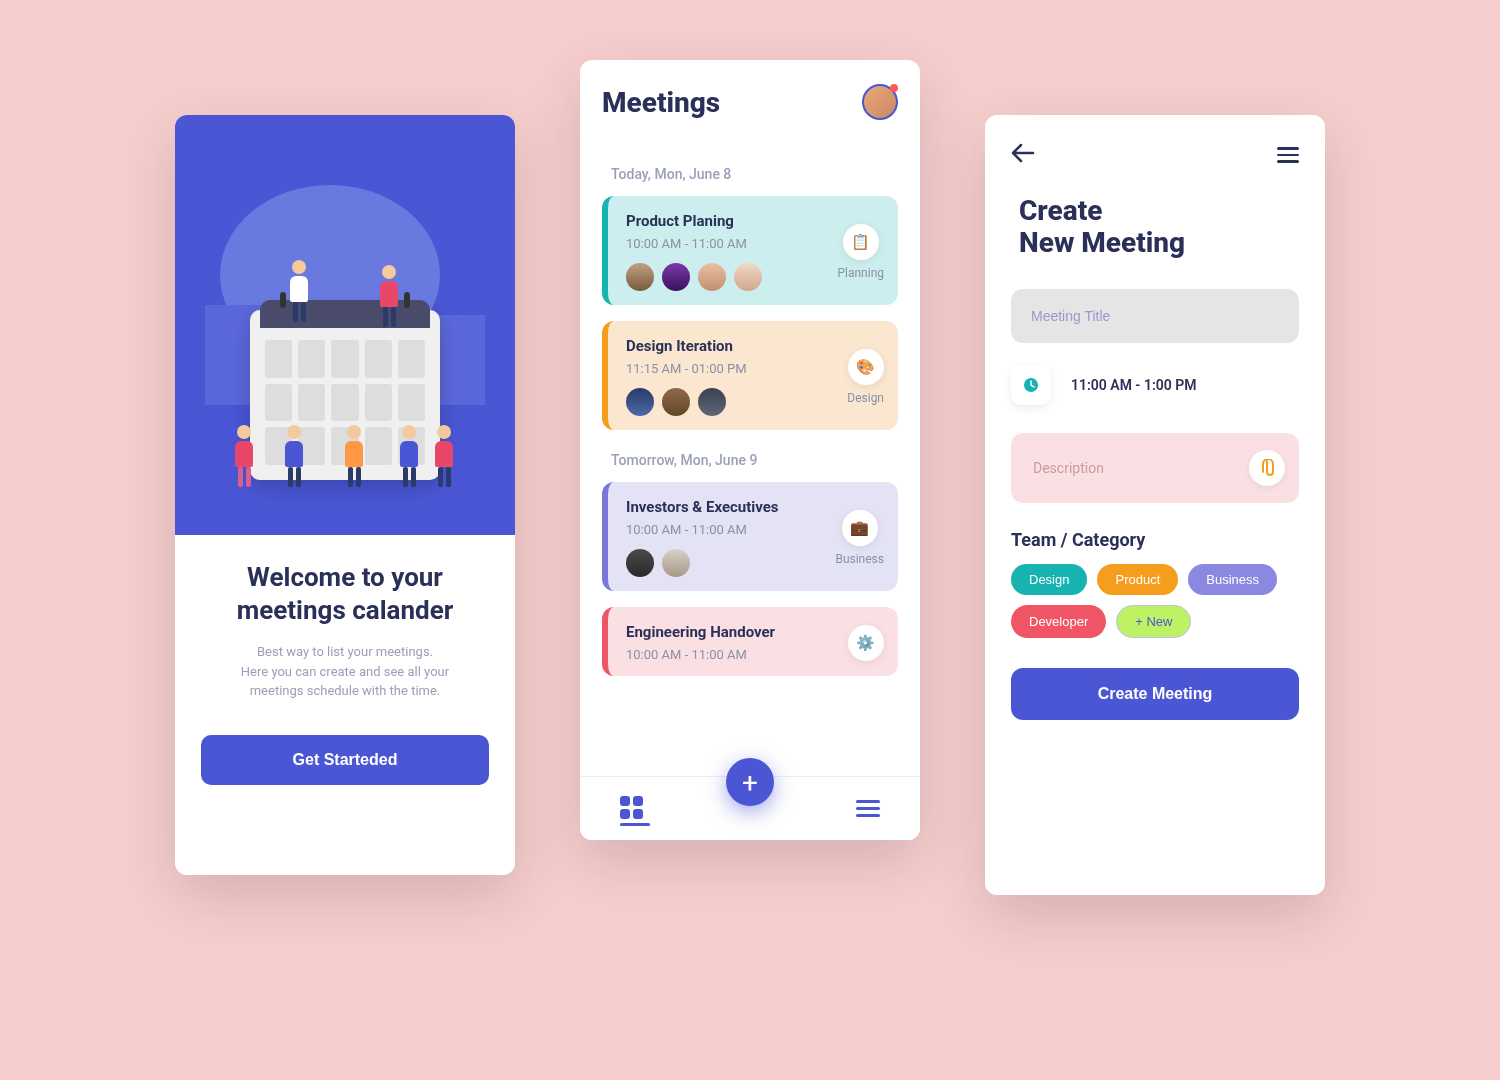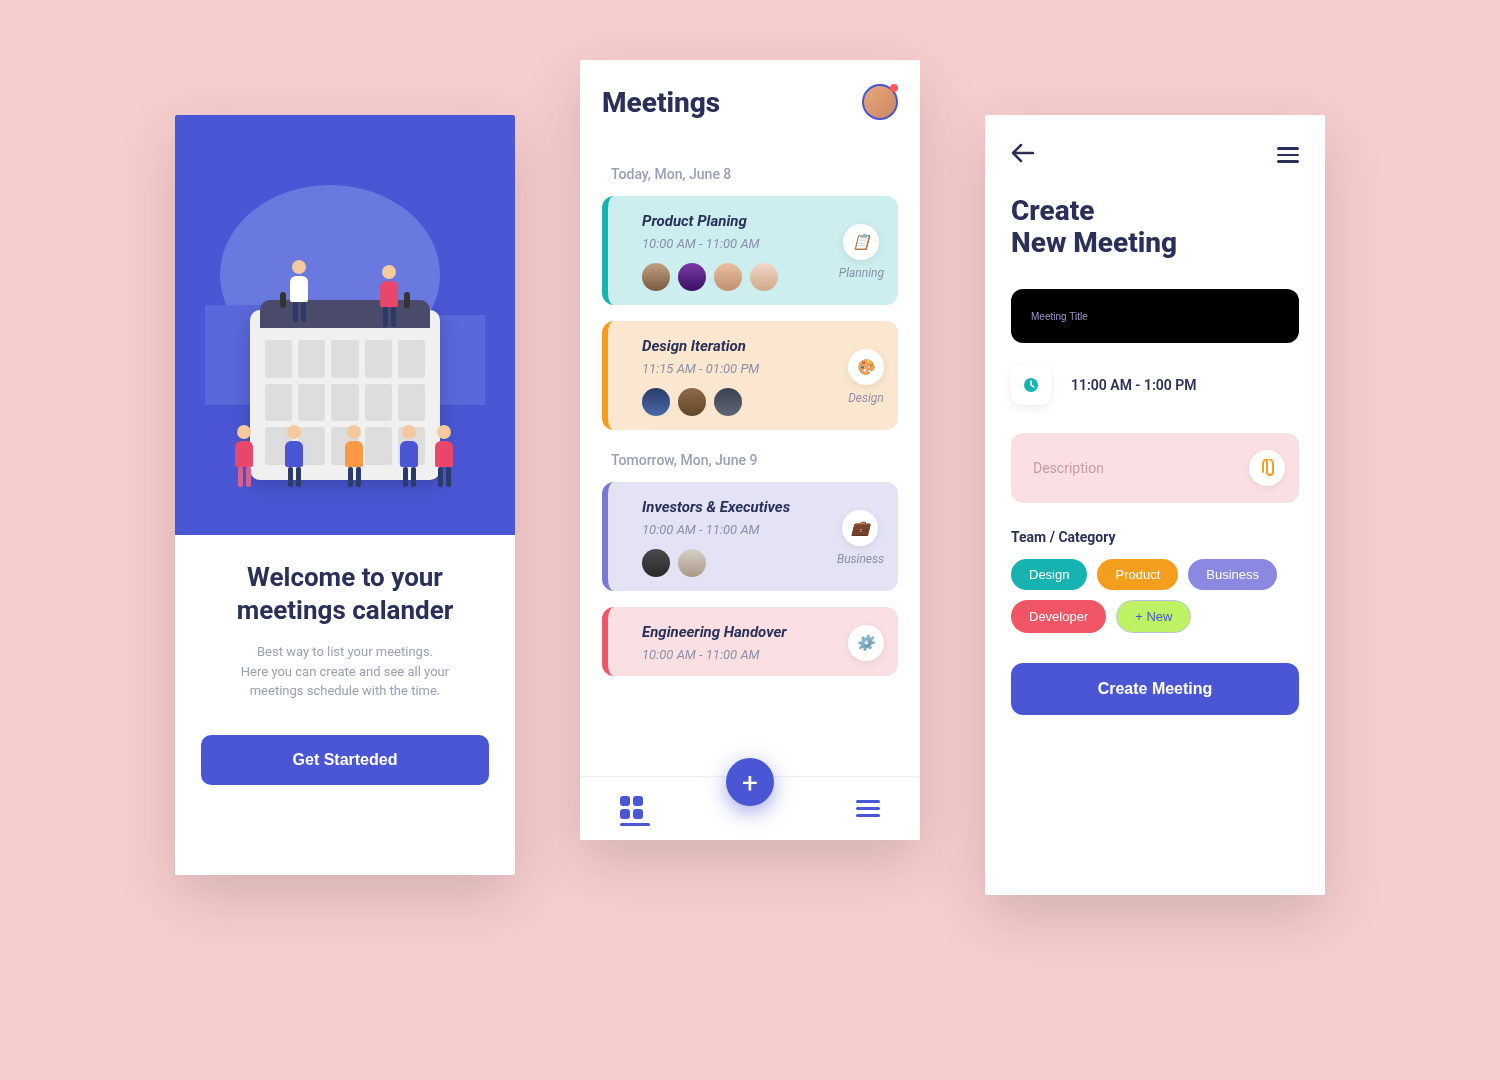--- a/index.html
+++ b/index.html
@@ -10,21 +10,21 @@
     height: 1080px;
     display: flex;
     justify-content: center;
     align-items: flex-start;
     gap: 65px;
     padding-top: 60px;
   }
   .phone {
     width: 340px;
     background: #fff;
-    border-radius: 2px;
+    border-radius: 12px;
     box-shadow: 0 20px 60px rgba(0,0,0,0.15);
     overflow: hidden;
     position: relative;
   }
 
   
   .s1 { height: 760px; margin-top: 55px; }
   .hero {
     height: 420px;
     background: #4a56d4;
@@ -98,24 +98,23 @@
   .avatar {
     width:36px; height:36px; border-radius:50%; border:2px solid #4a56d4;
     position:relative; background:linear-gradient(135deg,#e8a87c,#c98860);
   }
   .avatar::after {
     content:''; position:absolute; top:-2px; right:-2px; width:8px; height:8px;
     border-radius:50%; background:#ff5a5a;
   }
   .date-label { margin:22px 0 14px; color:#9aa0b8; font-size:14px; font-weight:500; padding:0 31px;}
   .card {
-    margin:0 22px 16px; border-radius:12px; padding:16px 14px 14px 34px;
+    margin:0 22px 16px; border-radius:12px; padding:16px 14px 14px 18px;
     display:flex; justify-content:space-between; position:relative;
     border-left:6px solid transparent;
-    font-style:italic;
   }
   .card .left { flex:1; }
   .card-title { font-weight:700; color:#2a3058; font-size:15px; }
   .card-time { margin-top:6px; color:#8a90a8; font-size:13px; }
   .card-avatars { margin-top:12px; display:flex; gap:8px; }
   .av { width:28px; height:28px; border-radius:50%; background:#888; }
   .card .right { text-align:center; display:flex; flex-direction:column; align-items:center; justify-content:center; gap:6px; }
   .tag-icon { width:36px; height:36px; border-radius:50%; background:#fff; display:flex; align-items:center; justify-content:center; font-size:15px; box-shadow:0 2px 8px rgba(0,0,0,0.08);}
   .tag-label { font-size:12px; color:#8a90a8; }
   .c-teal { background:#cdeeee; border-left-color:#17b3b0; }
@@ -136,36 +135,36 @@
     width:48px; height:48px; border-radius:50%; background:#4a56d4; color:#fff;
     display:flex; align-items:center; justify-content:center; font-size:28px;
     box-shadow:0 6px 20px rgba(74,86,212,0.5); cursor:pointer;
   }
 
   
   .s3 { height:780px; margin-top:55px; padding:28px 26px 30px; }
   .s3-top { display:flex; justify-content:space-between; align-items:center; margin-bottom:28px;}
   .back-arrow, .ham { color:#2a3058; cursor:pointer; }
   .ham span { display:block; width:22px; height:2.5px; background:#2a3058; margin:4px 0; border-radius:2px;}
-  .create-title { font-size:28px; font-weight:800; color:#2a3058; line-height:1.15; margin-bottom:30px;}
+  .create-title { font-size:28px; font-weight:800; color:#2a3058; line-height:1.15; margin-bottom:30px;margin-left:8px;}
   .title-input {
-    width:100%; height:54px; border:none; border-radius:12px; background:#000000;
-    padding:0 20px; font-size:10px; color:#7a77d9;
+    width:100%; height:54px; border:none; border-radius:12px; background:#e5e5e5;
+    padding:0 20px; font-size:14px; color:#7a77d9;
   }
   .title-input::placeholder { color:#9a98cc; }
   .dt-row { display:flex; align-items:center; gap:20px; margin-top:22px;}
   .dt-icon { width:40px; height:40px; border-radius:10px; background:#fff; box-shadow:0 3px 10px rgba(0,0,0,0.08); display:flex; align-items:center; justify-content:center;}
   .dt-text { font-weight:600; color:#2a3058; font-size:14px;}
   .desc-box {
     margin-top:28px; height:70px; background:#fbe0e3; border-radius:12px;
     display:flex; align-items:center; justify-content:space-between; padding:0 14px 0 22px;
   }
   .desc-box .ph { color:#c99aa0; font-size:14px;}
   .attach { width:36px; height:36px; border-radius:50%; background:#fff; display:flex; align-items:center; justify-content:center; color:#f59e1e; box-shadow:0 2px 6px rgba(0,0,0,0.08);}
-  .cat-label { margin-top:26px; font-weight:700; color:#2a3058; font-size:14px;}
+  .cat-label { margin-top:26px; font-weight:700; color:#2a3058; font-size:18px;}
   .pills { margin-top:14px; display:flex; flex-wrap:wrap; gap:10px;}
   .pill { padding:8px 18px; border-radius:20px; font-size:13px; font-weight:500; color:#fff; cursor:pointer; border:none;}
   .pill.outline { background:#bef264; color:#4a56d4; border:1.5px solid #b8c0e8;}
   .p-teal{background:#17b3b0;} .p-orange{background:#f59e1e;} .p-purple{background:#8a88e0;} .p-red{background:#ef5565;}
   .create-btn {
     margin-top:30px; width:100%; height:52px; background:#4a56d4; color:#fff;
     border:none; border-radius:12px; font-size:16px; font-weight:600; cursor:pointer;
   }
 </style>
 </head>

